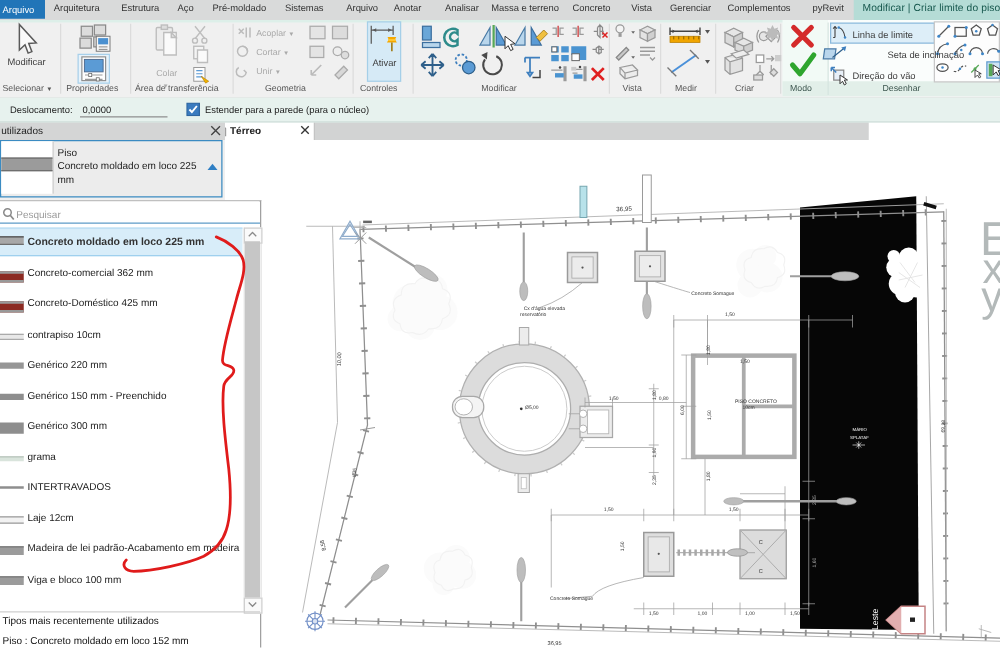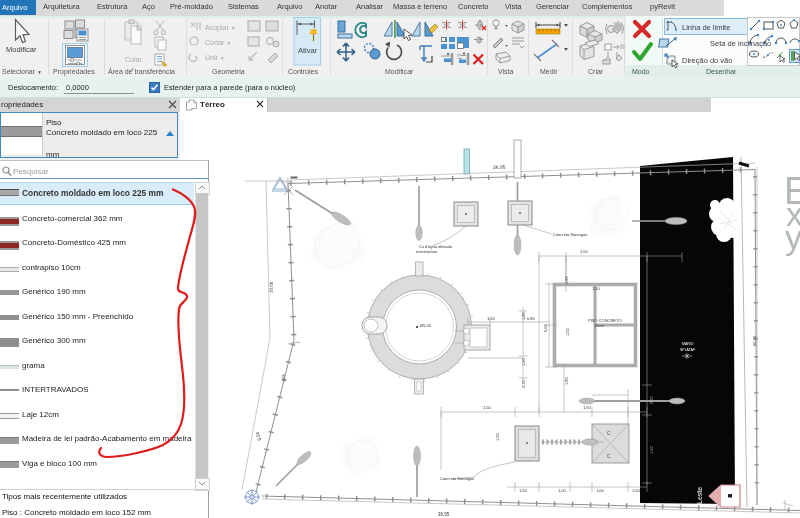--- a/index.html
+++ b/index.html
@@ -16,21 +16,21 @@
   
   #ribbon{left:0;top:16px;width:800px;height:62px;background:#f0f0f0;z-index:30;border-bottom:1px solid #cfd1d1;}
   .psep{position:absolute;top:3px;width:1px;height:56px;background:#dcdcdc;}
   .plabel{position:absolute;top:52px;font-size:7px;color:#555;white-space:nowrap;}
   .gtxt{font-size:7px;color:#a9a9a9;white-space:nowrap;position:absolute;}
   .btxt{font-size:7px;color:#3d3d3d;white-space:nowrap;position:absolute;}
   
   #optbar{left:0;top:78px;width:800px;height:19px;background:#e7f2ee;z-index:30;border-bottom:1px solid #cfdeda;}
   
   #palhead{left:0;top:97px;width:180px;height:15px;background:#d4d5d5;z-index:12;}
-  #tabstrip{left:180px;top:97px;width:531px;height:15px;background:#d2d3d3;z-index:6;}
+  #tabstrip{left:164px;top:97px;width:531px;height:15px;background:#d2d3d3;z-index:6;}
   #viewtab{position:absolute;left:0px;top:0px;width:88px;height:15px;background:#fff;border-right:1px solid #c4c4c4;box-sizing:border-box;}
   
   #palette{left:0;top:112px;width:180px;height:48px;background:#f0f0f0;z-index:12;}
   #typesel{position:absolute;left:0;top:0px;width:176px;height:44px;background:#ececec;border:1px solid #3b8bc2;}
   #dropdown{left:0;top:160px;width:208px;height:358px;background:#fff;z-index:12;border-right:1px solid #a0a0a0;border-top:1px solid #c0c0c0;}
   .li{position:absolute;left:22px;font-size:8px;color:#222;white-space:nowrap;}
   .thumb{position:absolute;left:0;width:19px;}
   
   #anno{left:0;top:0;width:800px;height:518px;z-index:25;pointer-events:none;}
   #plan{left:0;top:0;width:800px;height:518px;z-index:4;}
@@ -297,20 +297,23 @@
   <span class="tab" style="left:228px">Sistemas</span>
   <span class="tab" style="left:277px">Arquivo</span>
   <span class="tab" style="left:315px">Anotar</span>
   <span class="tab" style="left:356px">Analisar</span>
   <span class="tab" style="left:393px">Massa e terreno</span>
   <span class="tab" style="left:458px">Concreto</span>
   <span class="tab" style="left:505px">Vista</span>
   <span class="tab" style="left:536px">Gerenciar</span>
   <span class="tab" style="left:582px">Complementos</span>
   <span class="tab" style="left:650px">pyRevit</span>
+  <div id="ctxtab">
+      <span>Modificar | Criar limite do piso</span>
+    </div>
 </div>
 
 <div id="ribbon" class="abs">
   <div style="position:absolute;left:0;top:0;width:683px;height:1.5px;background:#ddefe9"></div>
   <div id="ribicons"></div>
   <div class="psep" style="left:48px"></div>
   <div class="psep" style="left:104px"></div>
   <div class="psep" style="left:186px"></div>
   <div class="psep" style="left:282px"></div>
   <div class="psep" style="left:330px"></div>
@@ -573,21 +576,21 @@
   <span class="abs" style="left:66px;top:5px;font-size:7.5px;color:#222">0,0000</span>
   <div class="abs" style="left:64px;top:15px;width:70px;height:1px;background:#8f8f8f"></div>
   <svg class="abs" style="left:149px;top:4px" width="11" height="11" viewBox="0 0 11 11">
     <rect x="0.5" y="0.5" width="10" height="10" fill="#3a7bbf" stroke="#2f66a0"></rect>
     <path d="M2.5 5.6 L4.5 7.6 L8.5 2.8" stroke="#fff" stroke-width="1.5" fill="none"></path>
   </svg>
   <span class="abs" style="left:164px;top:5px;font-size:7.5px;color:#222">Estender para a parede (para o núcleo)</span>
 </div>
 
 <div id="palhead" class="abs">
-  <span class="abs" style="left:1px;top:3px;font-size:8px;color:#222">ropriedades</span>
+  <span class="abs" style="left:1px;top:3px;font-size:8px;color:#222">utilizados</span>
   <svg class="abs" style="left:168px;top:3px" width="9" height="9" viewBox="0 0 9 9">
       <path d="M1 1 L8 8 M8 1 L1 8" stroke="#444" stroke-width="1.1"></path>
     </svg>
 </div>
 <div id="tabstrip" class="abs">
   <div id="viewtab">
     <svg class="abs" style="left:5px;top:2px" width="13" height="12" viewBox="0 0 13 12">
       <path d="M1.5 3 H7 V11 H1.5 Z" fill="#fff" stroke="#9a9a9a" stroke-width="0.9"></path>
       <path d="M4 3 V1 H8.8 L11.5 3.8 V9.5 H7" fill="#fff" stroke="#9a9a9a" stroke-width="0.9"></path>
       <path d="M8.8 1 V3.8 H11.5" fill="none" stroke="#9a9a9a" stroke-width="0.8"></path>
@@ -599,21 +602,21 @@
   </div>
 </div>
 
 <div id="palette" class="abs">
   <div id="typesel">
     <div class="abs" style="left:0;top:0;width:41px;height:42px;background:#fff;border-right:1px solid #c9c9c9">
       <div class="abs" style="left:0;top:13px;width:41px;height:9px;background:#9b9b9b;border-top:1.5px solid #6e6e6e;border-bottom:1.5px solid #6e6e6e"></div>
     </div>
     <span class="abs" style="left:45px;top:5px;font-size:8px;color:#222">Piso</span>
     <span class="abs" style="left:45px;top:15px;font-size:8px;color:#222;white-space:nowrap">Concreto moldado em loco 225</span>
-    <span class="abs" style="left:45px;top:37px;font-size:8px;color:#222">mm</span>
+    <span class="abs" style="left:45px;top:26px;font-size:8px;color:#222">mm</span>
     <div class="abs" style="left:165px;top:18px;width:0;height:0;border-left:4px solid transparent;border-right:4px solid transparent;border-bottom:5px solid #2f7fc4"></div>
   </div>
 </div>
 
 <div id="dropdown" class="abs">
   <svg class="abs" style="left:2px;top:5px" width="10" height="11" viewBox="0 0 10 11">
     <circle cx="4" cy="4" r="3" fill="none" stroke="#8a8a8a" stroke-width="1.2"></circle>
     <path d="M6.2 6.2 L9 9.6" stroke="#8a8a8a" stroke-width="1.4"></path>
   </svg>
   <span class="abs" style="left:13px;top:6px;font-size:8px;color:#9a9a9a">Pesquisar</span>
@@ -622,21 +625,21 @@
   <div class="abs" style="left:0;top:20.5px;width:194px;height:21px;background:#d8edf9;border-top:1px solid #b8dcf2;border-bottom:1px solid #9fd0ee"></div>
   <div id="rows">
     <span class="li" style="top:27px;font-weight:bold;font-size:8.4px;color:#333">Concreto moldado em loco 225 mm</span>
     <div class="thumb" style="top:28px;height:4.5px;background:#a8a8a8;border-top:1.5px solid #4a4a4a;border-bottom:1.5px solid #6e6e6e"></div>
     <span class="li" style="top:52.5px">Concreto-comercial 362 mm</span>
     <div class="thumb" style="top:55.5px;height:5px;background:#8c2a22;border-top:2.5px solid #9a9a9a;border-bottom:2px solid #999"></div>
     <span class="li" style="top:77px">Concreto-Doméstico 425 mm</span>
     <div class="thumb" style="top:80px;height:5px;background:#8c2a22;border-top:2.5px solid #9a9a9a;border-bottom:2.5px solid #999"></div>
     <span class="li" style="top:101.5px">contrapiso 10cm</span>
     <div class="thumb" style="top:106px;height:3px;background:#e8e8e8;border-top:1px solid #aaa;border-bottom:1px solid #aaa"></div>
-    <span class="li" style="top:126px">Genérico 190 mm</span>
+    <span class="li" style="top:126px">Genérico 220 mm</span>
     <div class="thumb" style="top:129px;height:5px;background:#969696"></div>
     <span class="li" style="top:150.5px">Genérico 150 mm - Preenchido</span>
     <div class="thumb" style="top:153.5px;height:5px;background:#8e8e8e"></div>
     <span class="li" style="top:175px">Genérico 300 mm</span>
     <div class="thumb" style="top:176.5px;height:9px;background:#8e8e8e"></div>
     <span class="li" style="top:199.5px">grama</span>
     <div class="thumb" style="top:204px;height:2.5px;background:#d9e4dc;border-top:1px solid #b8c4ba"></div>
     <span class="li" style="top:224px">INTERTRAVADOS</span>
     <div class="thumb" style="top:228px;height:2px;background:#8e8e8e"></div>
     <span class="li" style="top:248.5px">Laje 12cm</span>

